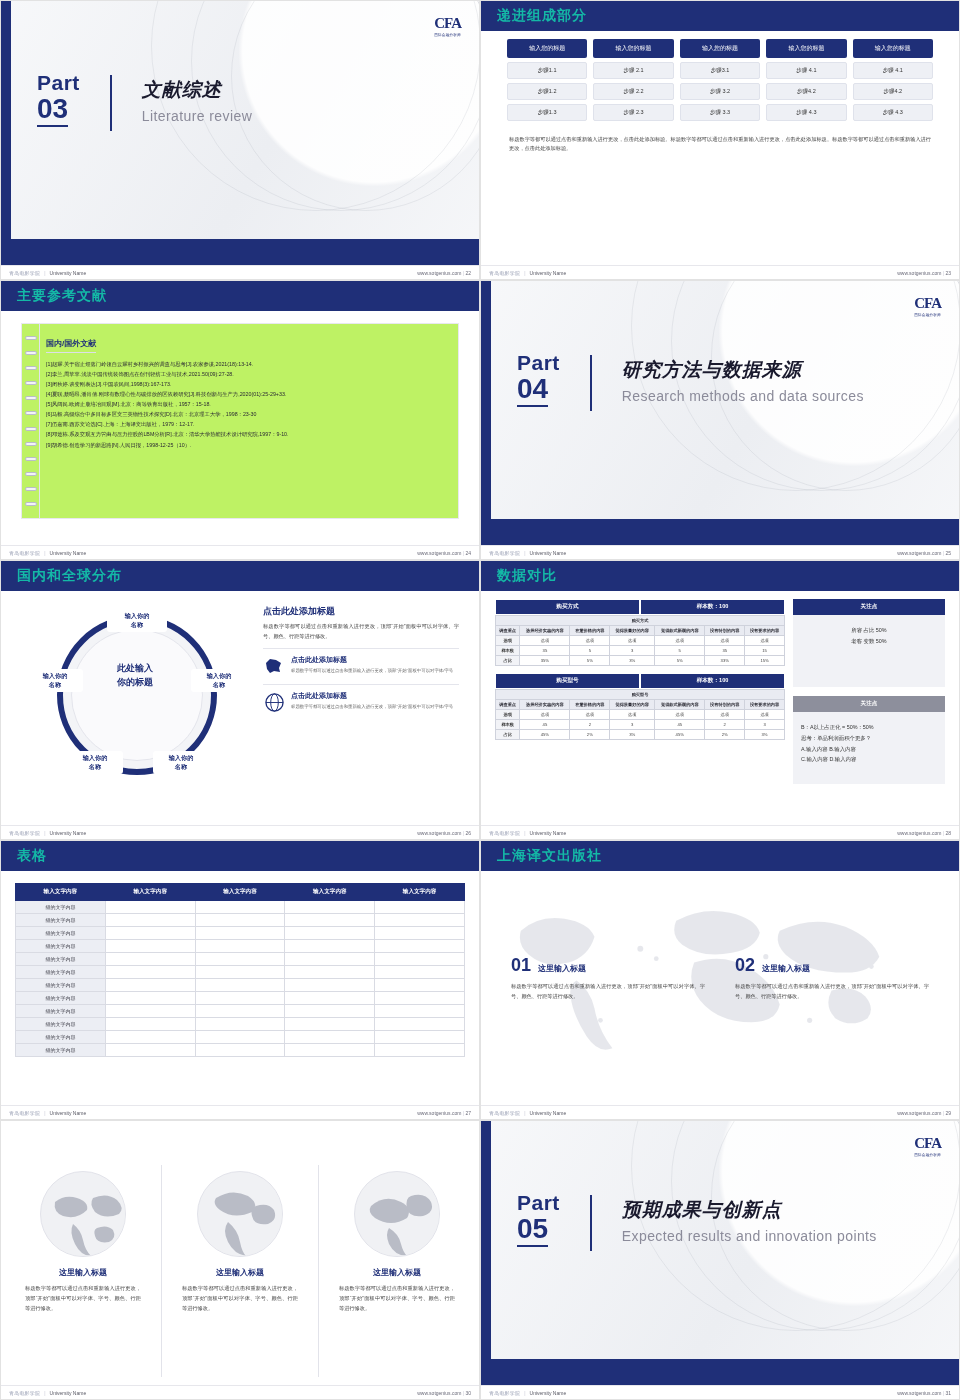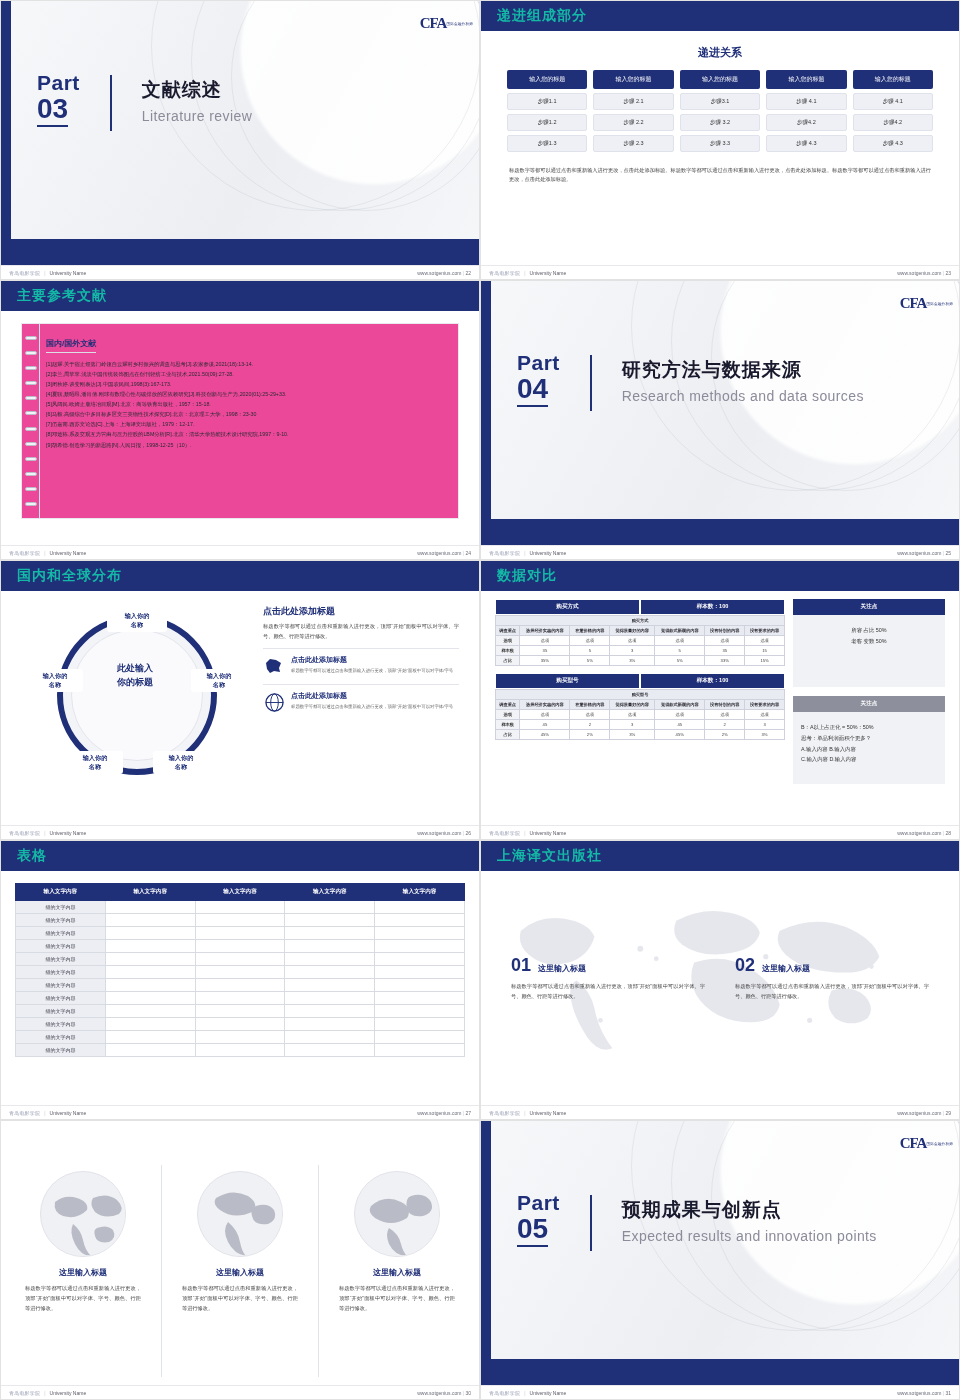--- a/index.html
+++ b/index.html
@@ -76,28 +76,28 @@
   }
   .part-num {
     font-size: 28px; font-weight: bold; color: #1f2f78; line-height: 1;
     border-bottom: 2px solid #1f2f78; display: inline-block; padding-bottom: 2px;
   }
   .part-divider {
     width: 2px; height: 56px; background: #1f2f78; margin-top: 4px;
   }
   .part-titles { padding-top: 6px; }
   .part-title-cn {
-    font-size: 19px; font-weight: bold; color: #1a1a2e; letter-spacing: 1px;
+    font-size: 19px; font-weight: bold; color: #1a1a2e; letter-spacing: 1px; font-style: italic;
   }
   .part-title-en {
     font-size: 14px; color: #8b8b9a; margin-top: 5px; letter-spacing: .4px;
   }
   .cfa-logo {
-    position: absolute; right: 6px; top: 14px;
-    display: flex; flex-direction: row; align-items: center;
+    position: absolute; right: 18px; top: 14px;
+    display: flex; flex-direction: column; align-items: flex-start;
   }
   .cfa-logo .mark {
     font-size: 15px; font-weight: bold; color: #1f2f78; letter-spacing: -1px;
     font-family: "Liberation Serif", serif;
   }
   .cfa-logo .sub {
     font-size: 3.6px; color: #1f2f78; margin-top: 1px; letter-spacing: .2px;
   }
 
   
@@ -131,21 +131,21 @@
     border: 1px solid #dfe2eb;
   }
   .prog-note {
     margin: 14px 14px 0; font-size: 5.2px; color: #444; line-height: 1.8;
     text-align: justify;
   }
 
   
   .ref-wrap {
     position: relative; margin: 4px 6px 0 6px; height: 196px;
-    background: #ec4899; border: 1px solid #e8e8ee;
+    background: #bef264; border: 1px solid #e8e8ee;
   }
   .ref-spiral {
     position: absolute; left: 0; top: 0; bottom: 0; width: 18px;
     border-right: 1px solid #e2e2ea;
     display: flex; flex-direction: column; justify-content: space-around;
     align-items: center; padding: 6px 0;
   }
   .ref-spiral i {
     display: block; width: 12px; height: 4px; border-radius: 3px;
     border: 1px solid #b9bcc8; background: #f3f4f7;
@@ -306,21 +306,20 @@
         <span>www.sotgenius.com</span>
         <span class="sep">|</span>
         <span>22</span>
       </div>
     </div>
   </div>
 
   <div class="slide">
     <div class="hdr">递进组成部分</div>
     <div class="body-area">
-      <div class="prog-title">递进关系</div>
       <div class="prog-grid">
         <div>
           <div class="prog-head">输入您的标题</div>
           <div class="prog-cell">步骤1.1</div>
           <div class="prog-cell">步骤1.2</div>
           <div class="prog-cell">步骤1.3</div>
         </div>
         <div>
           <div class="prog-head">输入您的标题</div>
           <div class="prog-cell">步骤 2.1</div>

